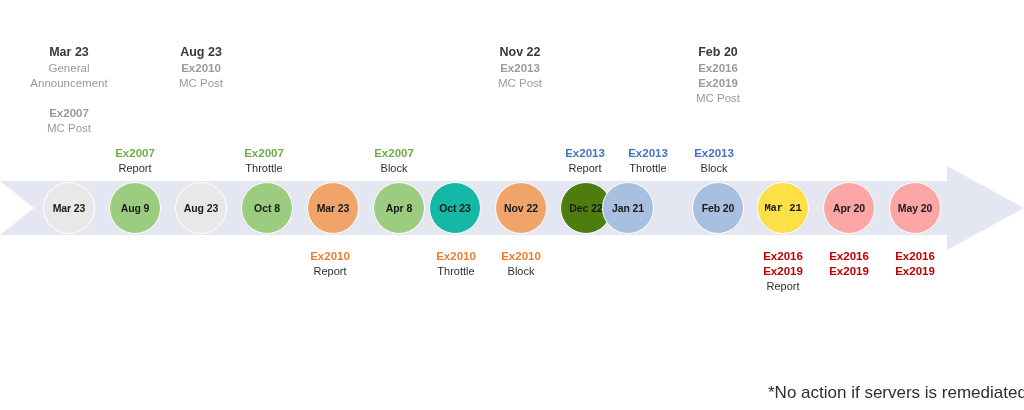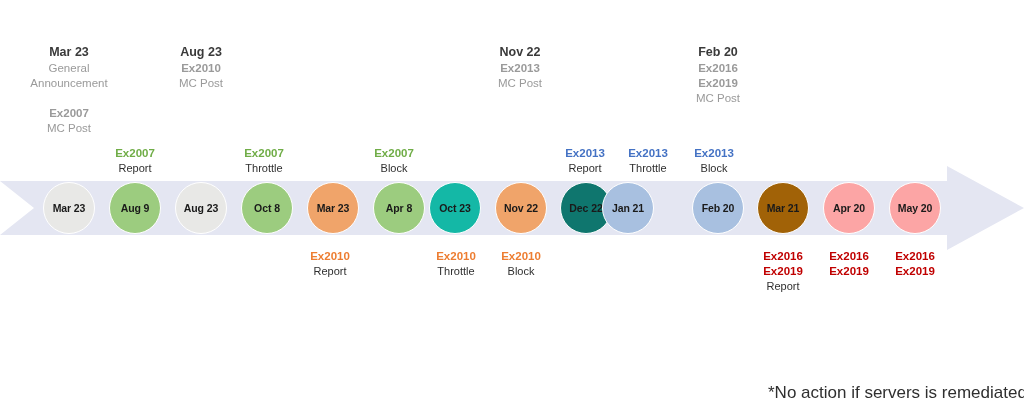--- a/index.html
+++ b/index.html
@@ -122,24 +122,24 @@
 
   <div id="milestones-layer">
       <div class="milestone" style="left: 43px; background: rgb(232, 232, 230);">Mar 23</div>
       <div class="milestone" style="left: 109px; background: rgb(156, 204, 127);">Aug 9</div>
       <div class="milestone" style="left: 175px; background: rgb(232, 232, 230);">Aug 23</div>
       <div class="milestone" style="left: 241px; background: rgb(156, 204, 127);">Oct 8</div>
       <div class="milestone" style="left: 307px; background: rgb(240, 164, 106);">Mar 23</div>
       <div class="milestone" style="left: 373px; background: rgb(156, 204, 127);">Apr 8</div>
       <div class="milestone" style="left: 429px; background: #14b8a6;">Oct 23</div>
       <div class="milestone" style="left: 495px; background: rgb(240, 164, 106);">Nov 22</div>
-      <div class="milestone" style="left: 560px; background: #0f766e;">Dec 22</div>
+      <div class="milestone" style="left: 560px; background: #4d7c0f;">Dec 22</div>
       <div class="milestone" style="left: 602px; background: rgb(168, 192, 224);">Jan 21</div>
       <div class="milestone" style="left: 692px; background: rgb(168, 192, 224);">Feb 20</div>
-      <div class="milestone" style="left: 757px; background: #a16207;">Mar 21</div>
+      <div class="milestone" style="left: 757px; background: #fde047; font-family: Liberation Mono, monospace;">Mar 21</div>
       <div class="milestone" style="left: 823px; background: rgb(252, 165, 165);">Apr 20</div>
       <div class="milestone" style="left: 889px; background: rgb(252, 165, 165);">May 20</div>
     </div>
   <div id="announcements-layer">
       <div class="lbl ann" style="left: -21px; width: 180px; top: 44px;">
         <span class="ln date">Mar 23</span>
         <span class="ln sub">General</span>
         <span class="ln sub">Announcement</span>
         <span class="ln sub">&nbsp;</span>
         <span class="ln sub2">Ex2007</span>

